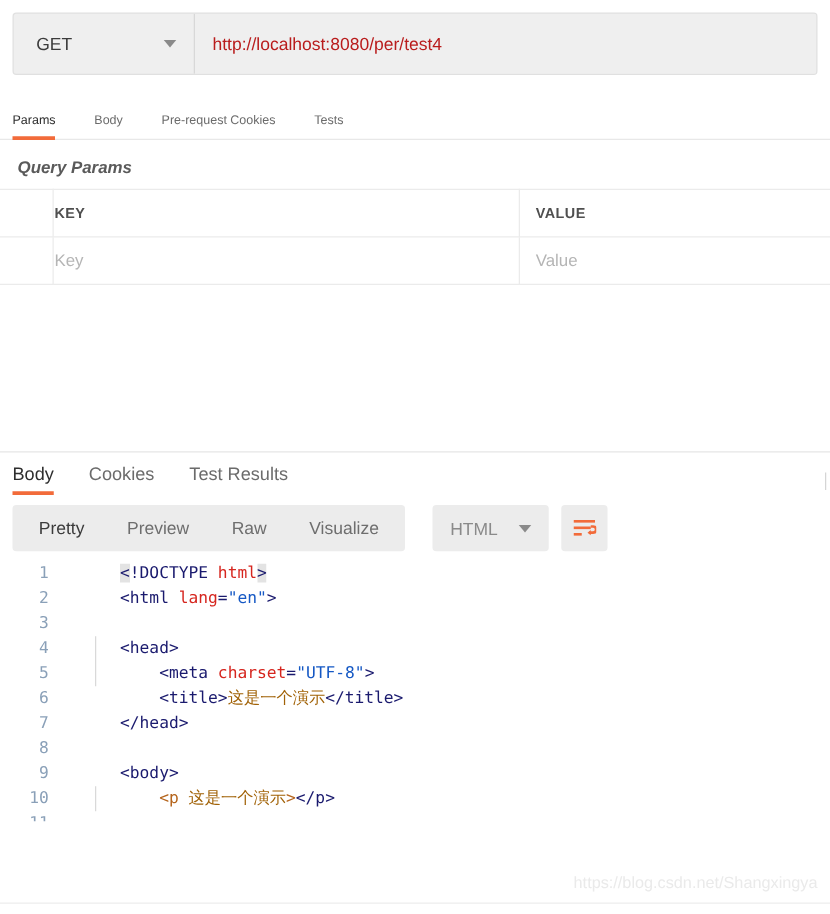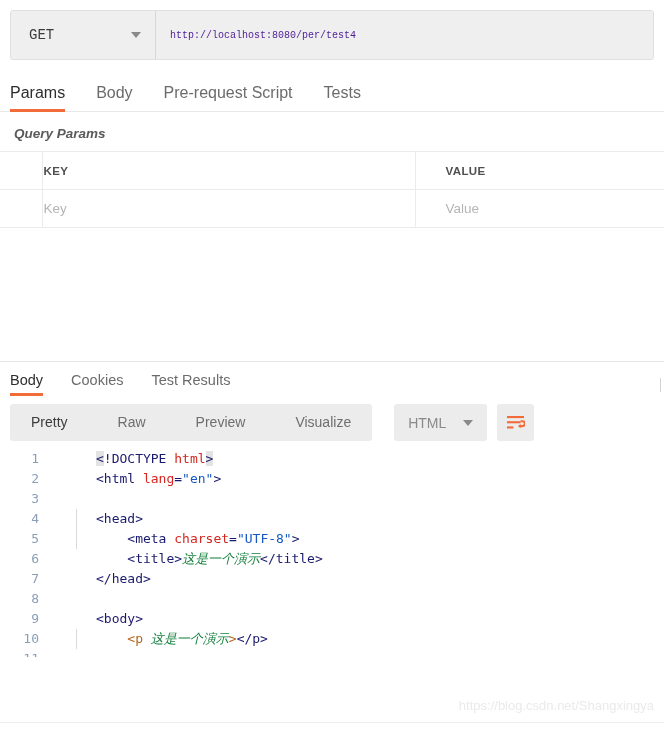--- a/index.html
+++ b/index.html
@@ -12,21 +12,20 @@
 
   
   .url-bar {
     display:flex;
     margin:10px 10px 0 10px;
     height:50px;
     border:1px solid #e0e0e0;
     border-radius:3px;
     background:#efefef;
     overflow:hidden;
-    font-family:Liberation Mono, monospace;
   }
   .method-select {
     width:145px;
     display:flex;
     align-items:center;
     justify-content:space-between;
     padding:0 14px 0 18px;
     border-right:1px solid #d8d8d8;
     font-size:14px;
     color:#3b3b3b;
@@ -36,40 +35,40 @@
     width:0;height:0;
     border-left:5px solid transparent;
     border-right:5px solid transparent;
     border-top:6px solid #8a8a8a;
   }
   .url-input {
     flex:1;
     display:flex;
     align-items:center;
     padding:0 14px;
-    font-size:10px;
-    color:#4c1d95;
+    font-size:14px;
+    color:#b91c1c;
     background:#efefef;
     cursor:text;
     white-space:nowrap;
     overflow:hidden;
   }
 
   
   .req-tabs {
     display:flex;
     align-items:flex-end;
     height:38px;
     margin:14px 0 0 0;
     padding:0 10px;
     border-bottom:1px solid #e8e8e8;
   }
   .req-tab {
     position:relative;
-    font-size:16px;
+    font-size:10px;
     color:#6b6b6b;
     padding:0 0 9px 0;
     margin-right:31px;
     cursor:pointer;
     white-space:nowrap;
   }
   .req-tab.active { color:#2e2e2e; }
   .req-tab.active:after {
     content:"";
     position:absolute;
@@ -88,21 +87,21 @@
     font-style:italic;
   }
   .params-table { width:100%; border-collapse:collapse; }
   .params-table td, .params-table th {
     border:1px solid #ebebeb;
     height:38px;
     text-align:left;
   }
   .col-check { width:42px; border-left:none !important; }
   th.col-key, td.col-key { width:373px; padding-left:1px; }
-  th.col-val, td.col-val { padding-left:30px; border-right:none !important; }
+  th.col-val, td.col-val { padding-left:13px; border-right:none !important; }
   .params-table th {
     font-size:11.5px;
     font-weight:bold;
     letter-spacing:.4px;
     color:#4f4f4f;
   }
   .params-table td {
     font-size:13.5px;
     color:#b5b5b5;
   }
@@ -148,21 +147,20 @@
     align-items:center;
     padding:8px 10px 0 10px;
   }
   .seg-group {
     display:flex;
     background:#ececec;
     border-radius:3px;
     height:37px;
     align-items:center;
     padding:0 4px;
-    gap:16px;
   }
   .seg-item {
     font-size:14px;
     color:#6e6e6e;
     padding:0 17px;
     line-height:37px;
     cursor:pointer;
   }
   .seg-item.active { color:#3b3b3b; }
   .fmt-select {
@@ -221,21 +219,21 @@
   .code-txt { position:relative;margin-left:44px; }
   .indent-guide {
     position:absolute;
     left:76px;
     width:1px;
     background:#d9d9d9;
   }
   .g-tag    { color:#1a1a6e; }
   .g-attr   { color:#d6261f; }
   .g-str    { color:#1558c4; }
-  .g-text   { color:#15803d;font-style:italic; }
+  .g-text   { color:#a16207; }
   .g-ptag   { color:#b5651d; }
   .g-punct  { color:#1a1a6e; }
   .g-doct   { color:#1a1a6e; }
   .sel-hl   { background:#e3e3e3; }
 
   .watermark {
     position:absolute;
     right:10px;
     bottom:18px;
     font-size:13px;
@@ -262,21 +260,21 @@
 </div>
 
 <div class="req-tabs">
   <div class="req-tab active">
     <span>Params</span>
   </div>
   <div class="req-tab">
     <span>Body</span>
   </div>
   <div class="req-tab">
-    <span>Pre-request Script</span>
+    <span>Pre-request Cookies</span>
   </div>
   <div class="req-tab">
     <span>Tests</span>
   </div>
 </div>
 
 <div class="qp-title">Query Params</div>
 
 <table class="params-table">
   <thead>
@@ -308,22 +306,22 @@
   </div>
   <div class="resp-tab">
     <span>Test Results</span>
   </div>
   <div class="resp-right-stub"></div>
 </div>
 
 <div class="resp-toolbar">
   <div class="seg-group">
     <div class="seg-item active">Pretty</div>
+    <div class="seg-item">Preview</div>
     <div class="seg-item">Raw</div>
-    <div class="seg-item">Preview</div>
     <div class="seg-item">Visualize</div>
   </div>
   <div class="fmt-select">
     <span class="fmt-label">HTML</span>
     <span class="fmt-caret"></span>
   </div>
   <div class="wrap-btn">
     <svg width="19" height="16" viewBox="0 0 19 16">
       <rect x="1" y="1" width="17" height="2.1" fill="#f26b3a"></rect>
       <rect x="1" y="6.2" width="13.6" height="2.1" fill="#f26b3a"></rect>

